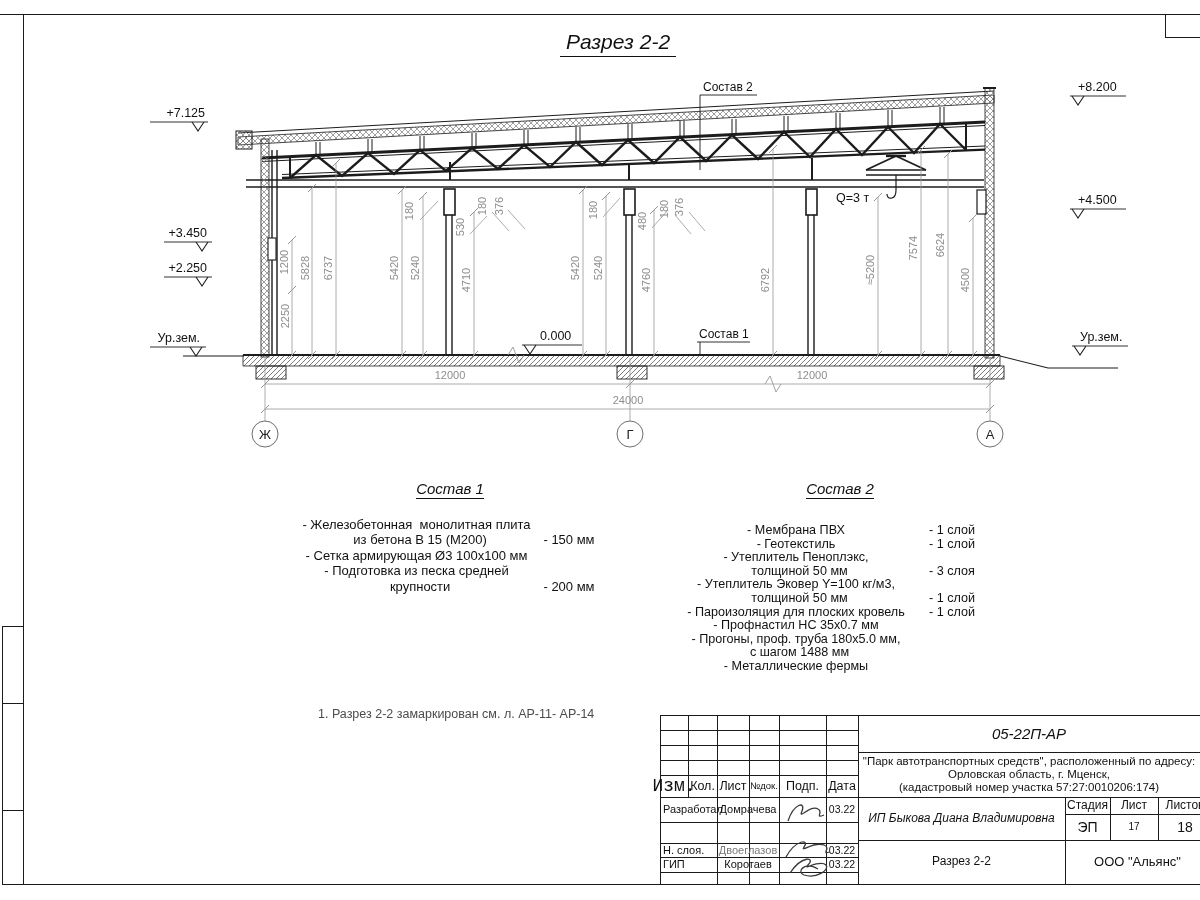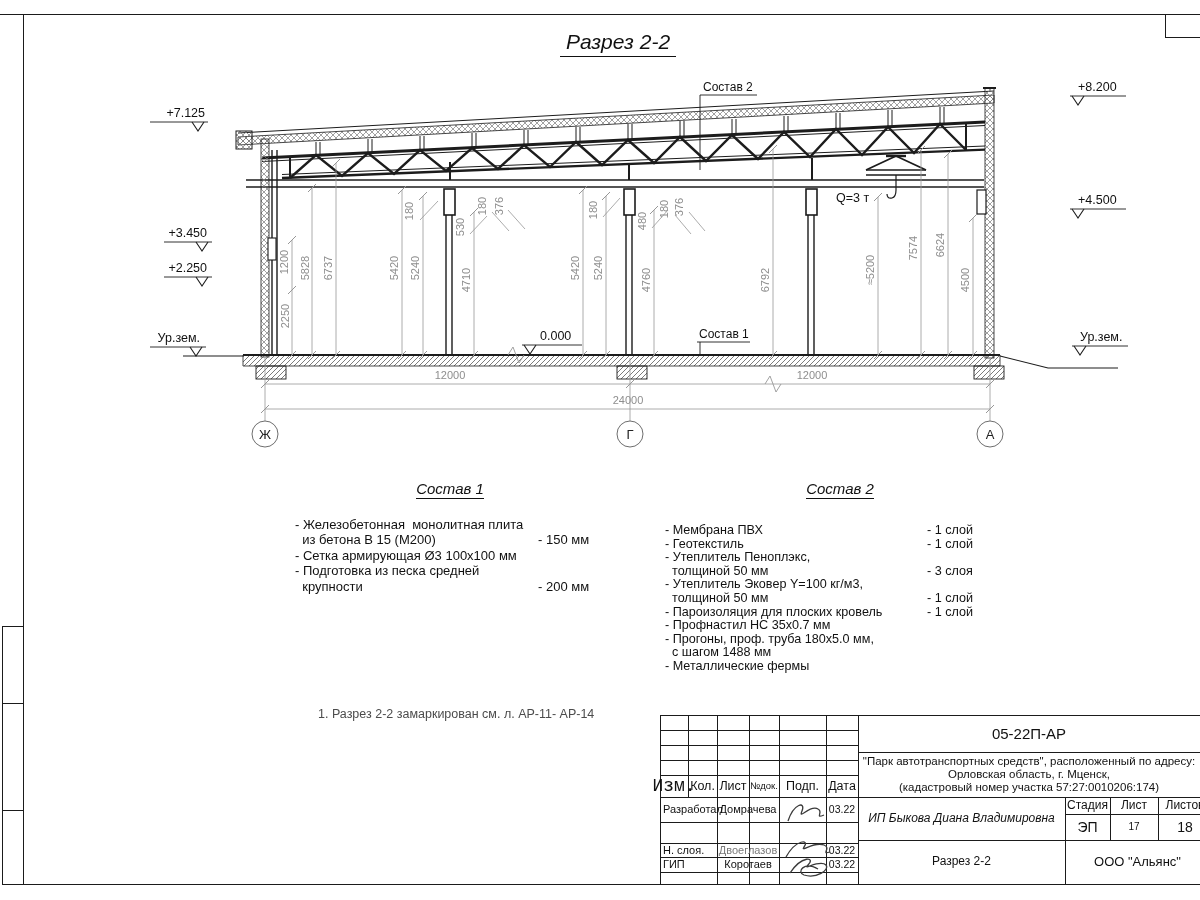--- a/index.html
+++ b/index.html
@@ -7,21 +7,21 @@
          font-family:"Liberation Sans",sans-serif;color:#111;}
   .hl{position:absolute;background:#1b1b1b;height:1px;}
   .vl{position:absolute;background:#1b1b1b;width:1px;}
   .cell{position:absolute;display:flex;align-items:center;justify-content:center;
         text-align:center;line-height:1.15;}
   .cell.left{justify-content:flex-start;text-align:left;}
   #main-title{position:absolute;left:560px;top:30px;font-size:21px;font-style:italic;
       border-bottom:1.6px solid #111;padding:0 6px 2px 6px;}
   .sostav-head{position:absolute;font-size:15px;font-style:italic;text-align:center;}
   .sostav-head span{border-bottom:1.2px solid #111;padding-bottom:1px;}
-  .slist{position:absolute;font-size:13px;}
+  .slist{position:absolute;font-size:13px;text-align:center;}
   .item{display:flex;align-items:flex-end;}
   .itxt{flex:1;white-space:pre-wrap;}
   .ival{flex:none;white-space:pre;}
   #sostav1-list{left:295px;top:517px;width:305px;line-height:15.4px;}
   #sostav1-list .ival{width:62px;}
   #sostav2-list{left:665px;top:524px;width:312px;line-height:13.6px;font-size:12.6px;}
   #sostav2-list .ival{width:50px;}
   #note{position:absolute;left:318px;top:707px;font-size:12.5px;color:#4c4c4c;}
   svg{position:absolute;left:0;top:0;}
   svg text{font-family:"Liberation Sans",sans-serif;}
@@ -288,21 +288,21 @@
     <div class="cell tb left" style="left:663px;top:857px;width:54px;height:15px;">ГИП</div>
     <div class="cell tb" style="left:717px;top:857px;width:62px;height:15px;">Коротаев</div>
     <div class="cell tb" style="left:826px;top:857px;width:32px;height:15px;font-size:10.5px;">03.22</div>
 
     <svg width="60" height="90" style="left:780px;top:795px;">
       <path d="M8,26 C14,8 26,6 22,16 C18,26 30,9 38,14 C44,17 34,24 44,20" fill="none" stroke="#3a3a3a" stroke-width="1.3"></path>
       <path d="M6,62 C16,44 30,44 24,52 C20,58 34,46 44,50 C52,53 40,60 50,57" fill="none" stroke="#3a3a3a" stroke-width="1.3"></path>
       <path d="M10,78 C22,60 36,62 28,70 C22,76 40,64 46,70 C50,75 36,84 24,80 C16,77 24,66 38,74" fill="none" stroke="#3a3a3a" stroke-width="1.3"></path>
     </svg>
 
-    <div class="cell" style="left:858px;top:715px;width:342px;height:37px;font-size:15px;">05-22П-АР</div>
+    <div class="cell" style="left:858px;top:715px;width:342px;height:37px;font-size:15px;font-style:italic;">05-22П-АР</div>
     <div class="cell" style="left:858px;top:752px;width:342px;height:45px;font-size:11.5px;white-space:pre-line;">"Парк автотранспортных средств",  расположенный по адресу:
 Орловская область, г. Мценск,
 (кадастровый номер участка 57:27:0010206:174)</div>
     <div class="cell" style="left:858px;top:797px;width:207px;height:43px;font-size:12px;font-style:italic;">ИП Быкова Диана Владимировна</div>
     <div class="cell" style="left:858px;top:840px;width:207px;height:44px;font-size:12px;">Разрез 2-2</div>
     <div class="cell" style="left:1065px;top:797px;width:45px;height:17px;font-size:12px;">Стадия</div>
     <div class="cell" style="left:1110px;top:797px;width:48px;height:17px;font-size:12px;">Лист</div>
     <div class="cell" style="left:1158px;top:797px;width:54px;height:17px;font-size:12px;">Листов</div>
     <div class="cell" style="left:1065px;top:814px;width:45px;height:26px;font-size:14px;">ЭП</div>
     <div class="cell" style="left:1110px;top:814px;width:48px;height:26px;font-size:10px;">17</div>

